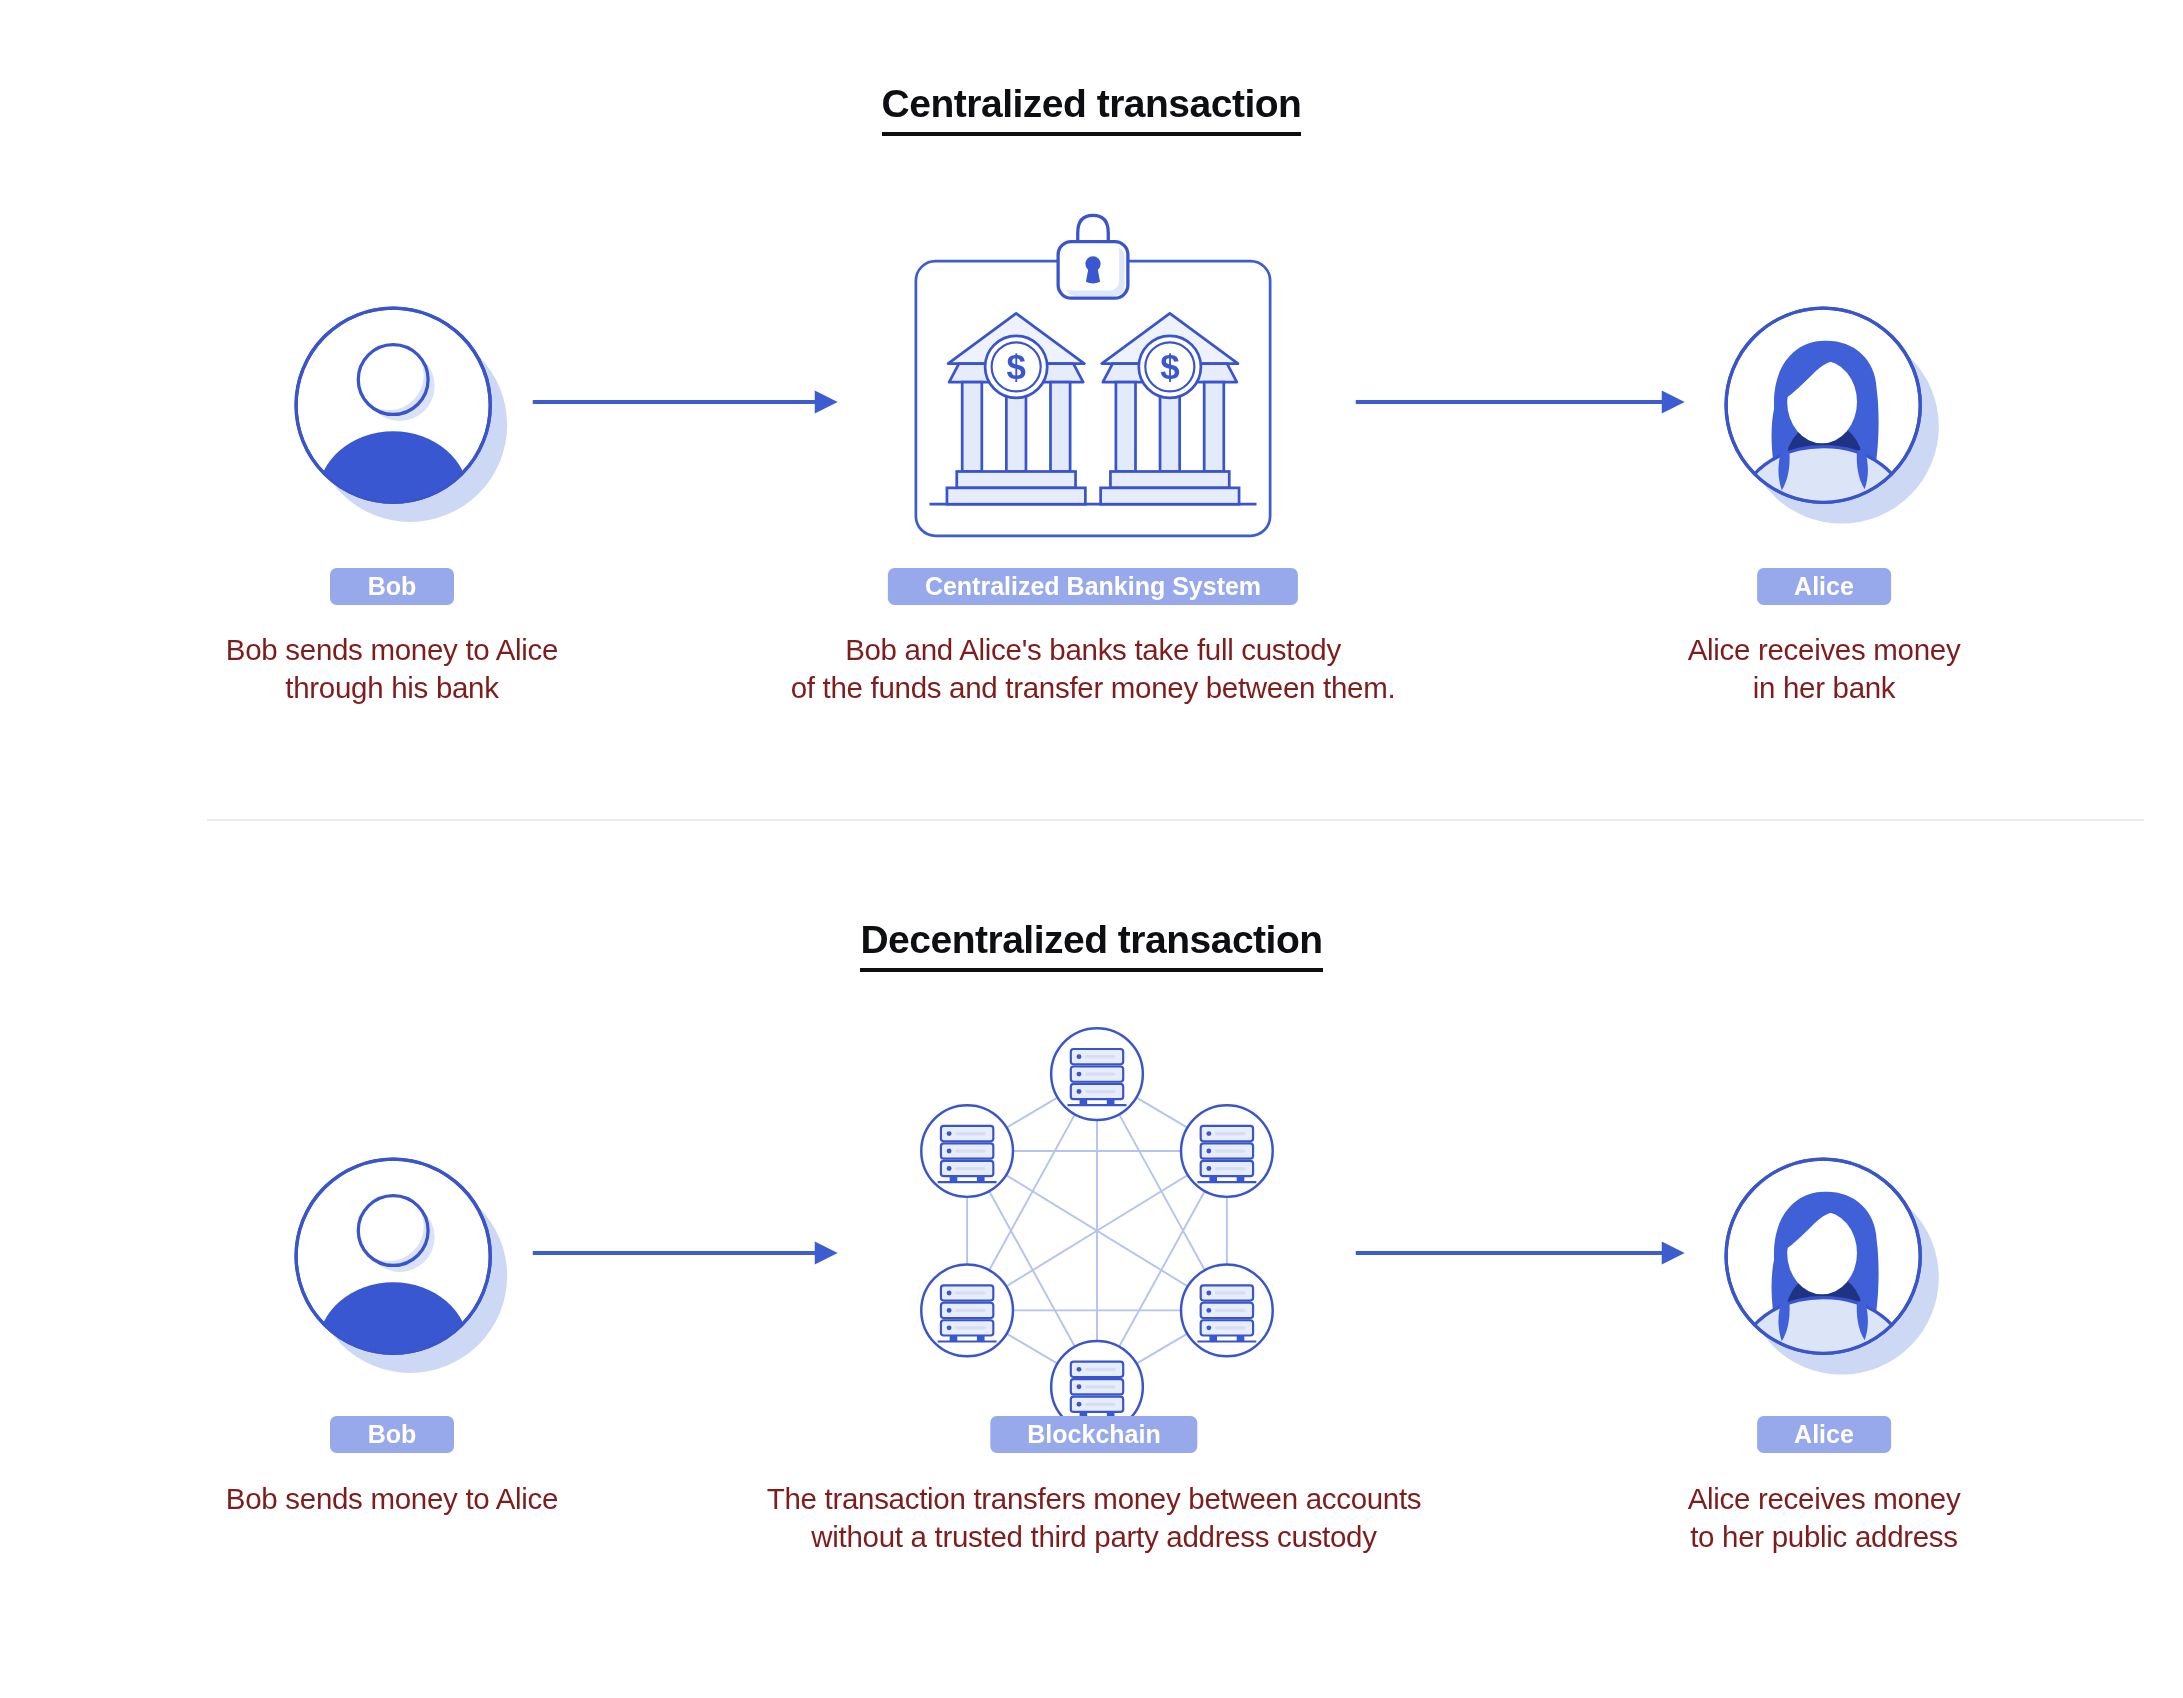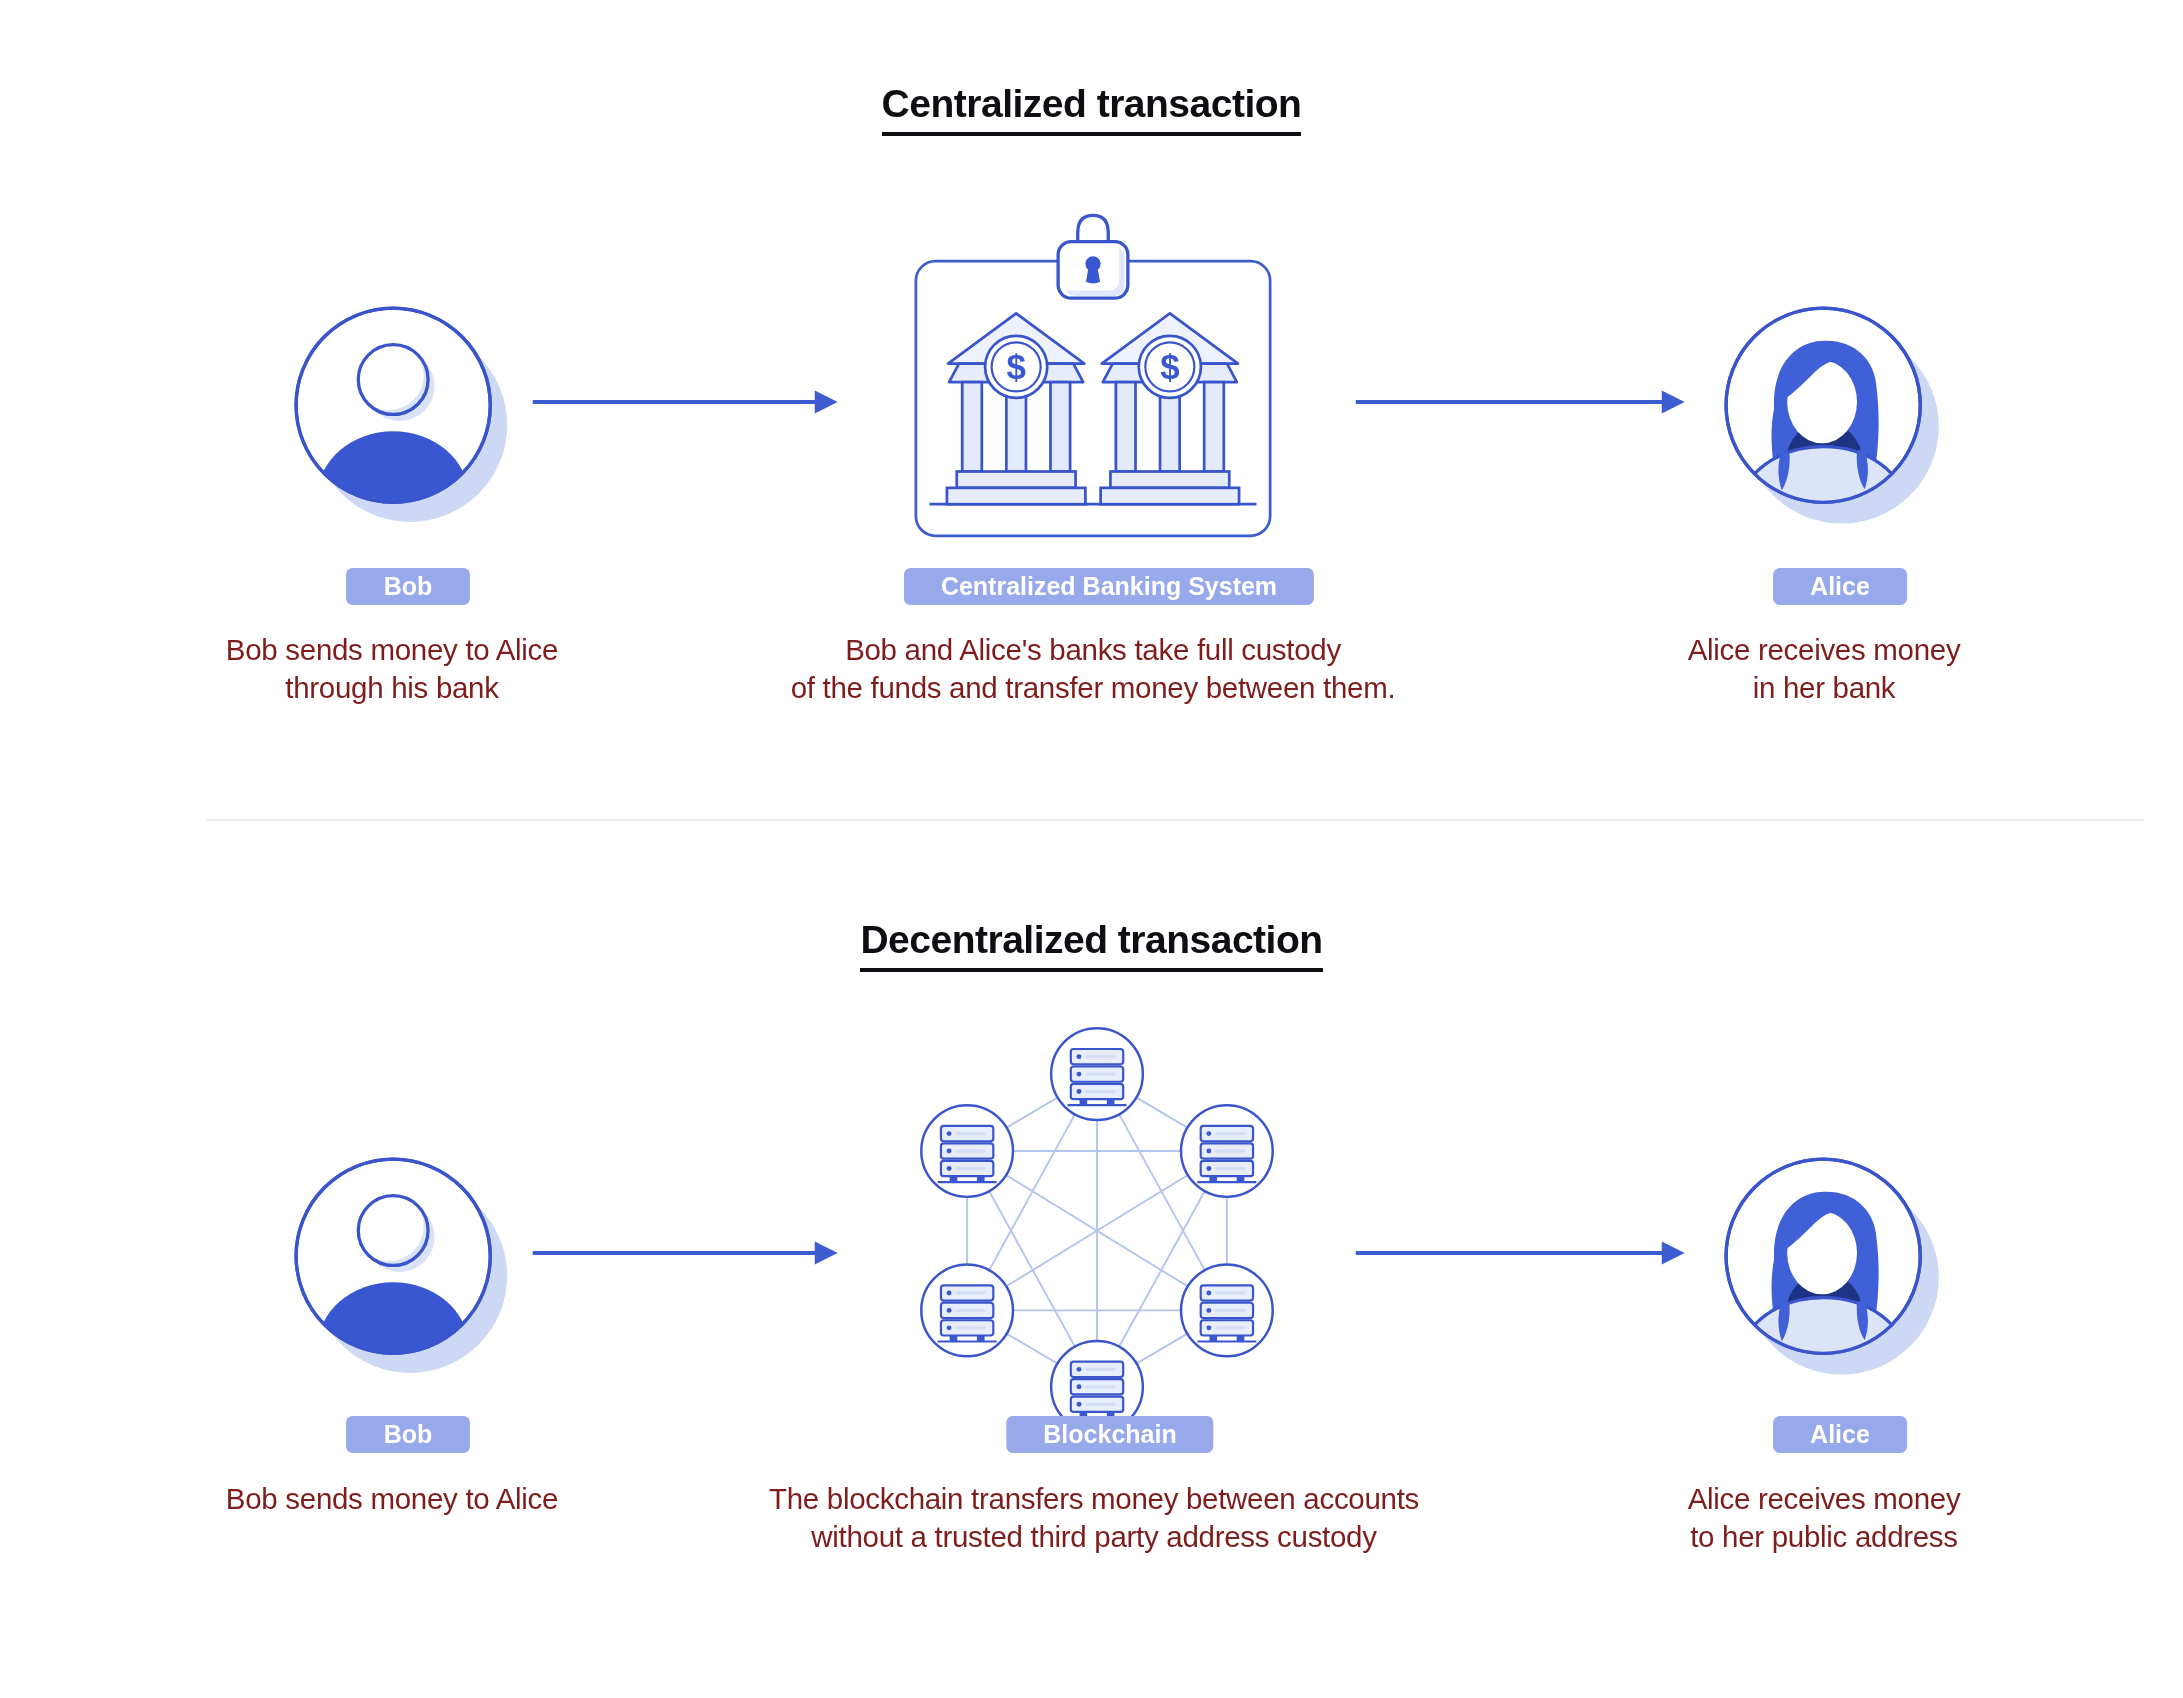--- a/index.html
+++ b/index.html
@@ -43,21 +43,20 @@
     padding: 0 37px;
     height: 37px;
     line-height: 37px;
     background: #98a9eb;
     color: #ffffff;
     font-size: 25px;
     font-weight: bold;
     text-align: center;
     border-radius: 6.5px;
     white-space: nowrap;
-    margin-left: 16px;
   }
 
   .caption {
     position: absolute;
     width: 710px;
     transform: translateX(-50%);
     text-align: center;
     font-size: 29.5px;
     line-height: 38px;
     color: #7f1d1d;
@@ -274,21 +273,21 @@
     </svg>
 
     <div class="badge" style="left:392px;top:1416px">Bob</div>
     <div class="badge" style="left:1094px;top:1416px">Blockchain</div>
     <div class="badge" style="left:1824px;top:1416px">Alice</div>
 
     <div class="caption" style="left:392px;top:1480px">
       <div>Bob sends money to Alice</div>
     </div>
     <div class="caption" style="left:1094px;top:1480px">
-      <div>The blockchain transfers money between accounts</div>
+      <div>The transaction transfers money between accounts</div>
       <div>without a trusted third party address custody</div>
     </div>
     <div class="caption" style="left:1824px;top:1480px">
       <div>Alice receives money</div>
       <div>to her public address</div>
     </div>
   </div>
 
 </div>
 

